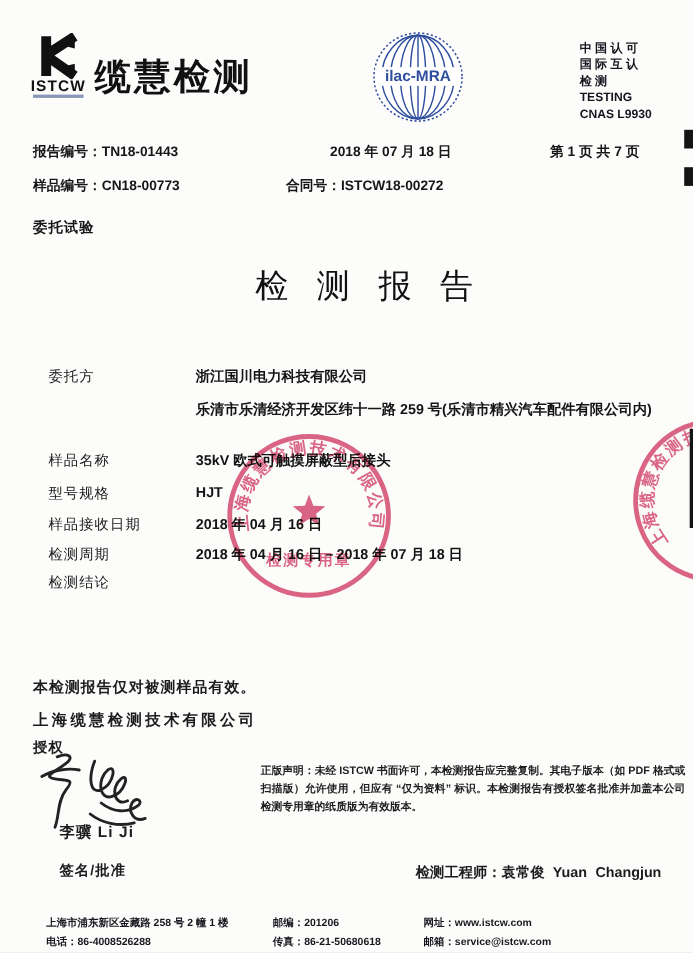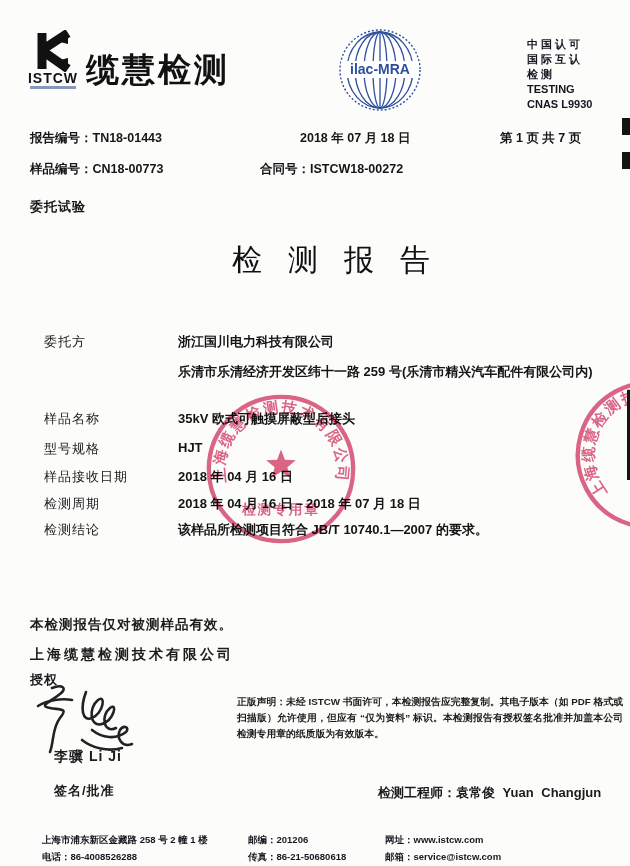--- a/index.html
+++ b/index.html
@@ -118,21 +118,20 @@
   <div class="abs row-label" style="top:440px;">型号规格</div>
   <div class="abs row-value" style="top:440px;">HJT</div>
 
   <div class="abs row-label" style="top:468px;">样品接收日期</div>
   <div class="abs row-value" style="top:468px;">2018 年 04 月 16 日</div>
 
   <div class="abs row-label" style="top:495px;">检测周期</div>
   <div class="abs row-value" style="top:495px;">2018 年 04 月 16 日－2018 年 07 月 18 日</div>
 
   <div class="abs row-label" style="top:521px;">检测结论</div>
-  <div class="abs row-value" style="top:521px;">该样品所检测项目符合 JB/T 10740.1—2007 的要求。</div>
 
   <svg class="abs stamp" style="left:203px;top:391px;" width="156" height="156" viewBox="0 0 160 160">
     <circle cx="80" cy="80" r="74" fill="none" stroke="#d64a70" stroke-width="4.5"></circle>
     <path id="sealArc" d="M 29.8 109 A 58 58 0 1 1 130.2 109" fill="none"></path>
     <text font-size="15.5" font-weight="700" fill="#d64a70" letter-spacing="2" font-family="Liberation Sans, sans-serif">
       <textPath href="#sealArc" startOffset="50%" text-anchor="middle">上海缆慧检测技术有限公司</textPath>
     </text>
     <polygon fill="#d64a70" points="80,60 84,70.5 95.2,71.1 86.5,78.1 89.4,88.9 80,82.8 70.6,88.9 73.5,78.1 64.8,71.1 76,70.5"></polygon>
     <text x="80" y="126" text-anchor="middle" font-size="14" font-weight="700" fill="#d64a70" letter-spacing="2" font-family="Liberation Sans, sans-serif">检测专用章</text>
   </svg>

